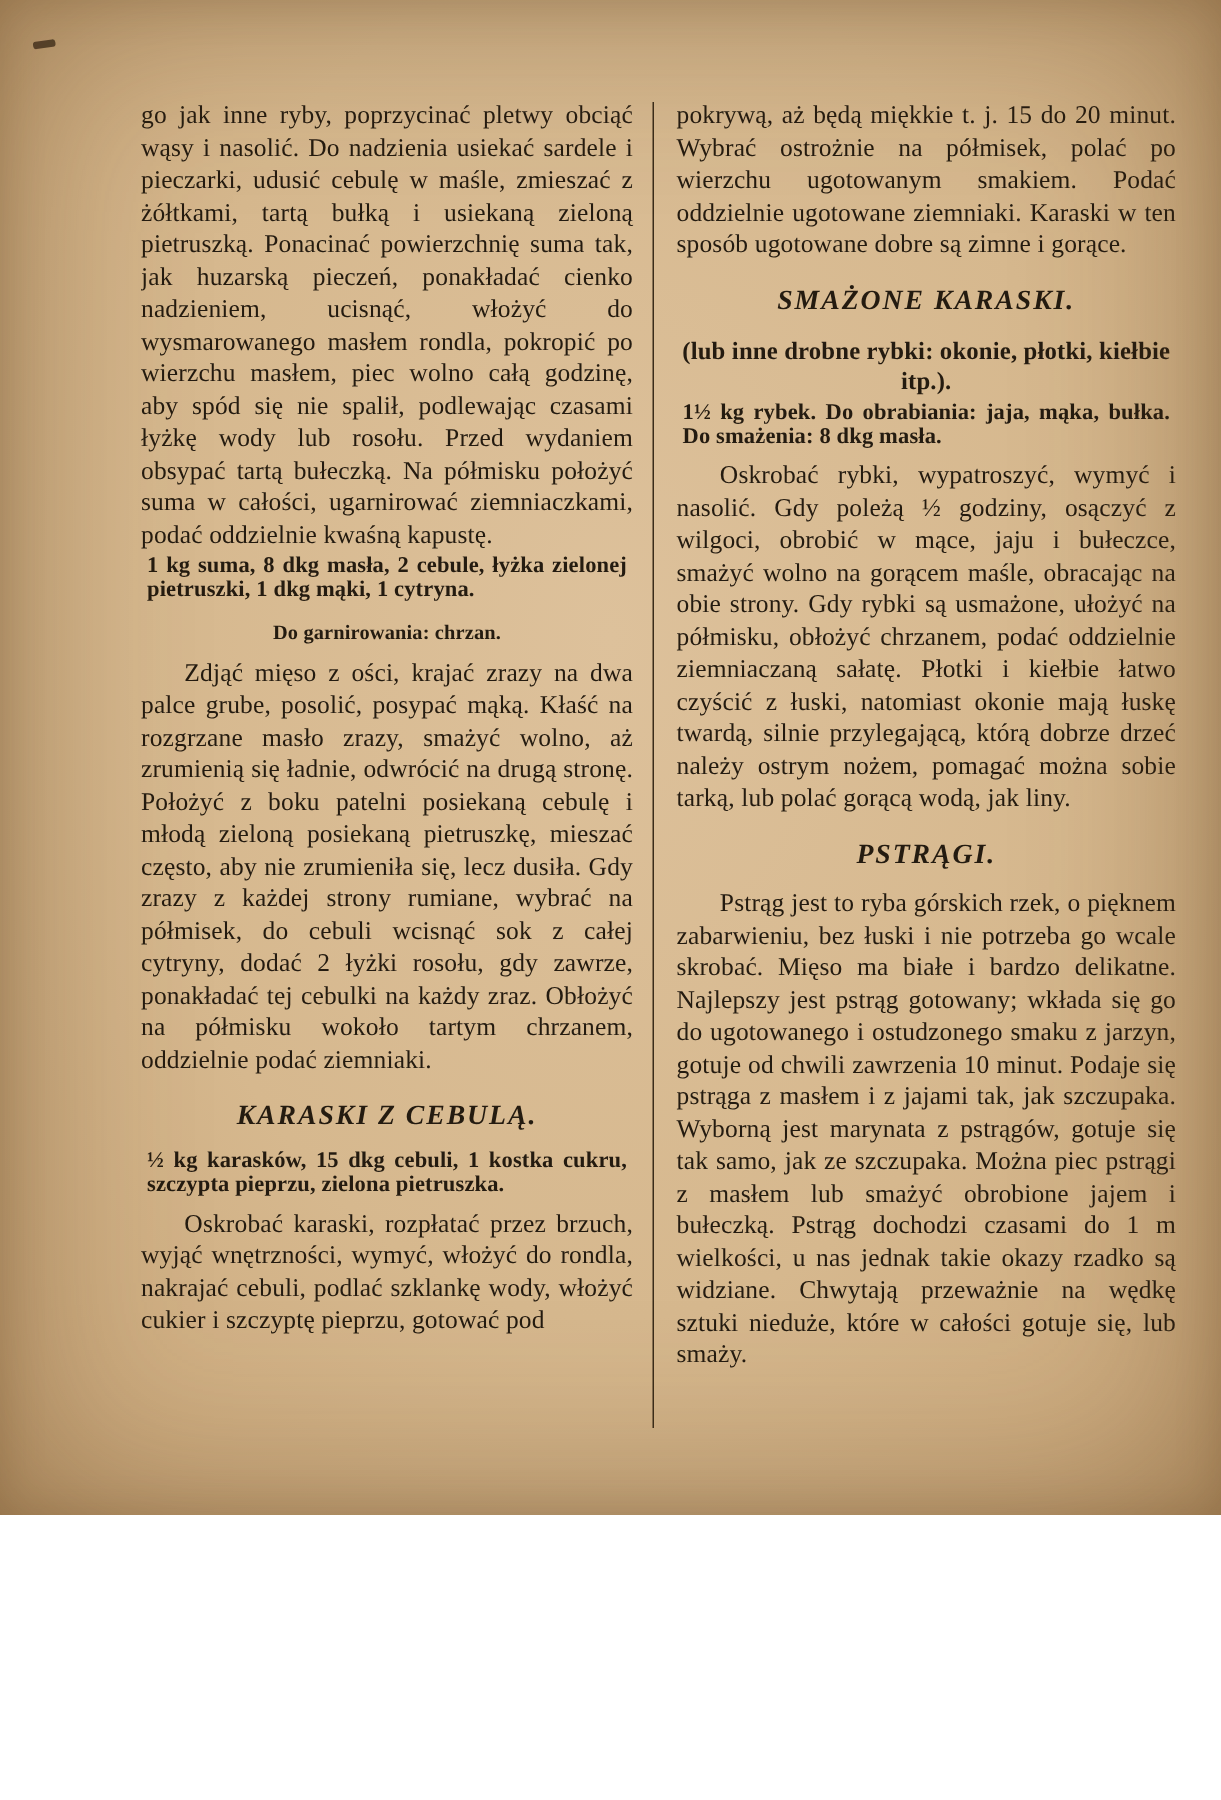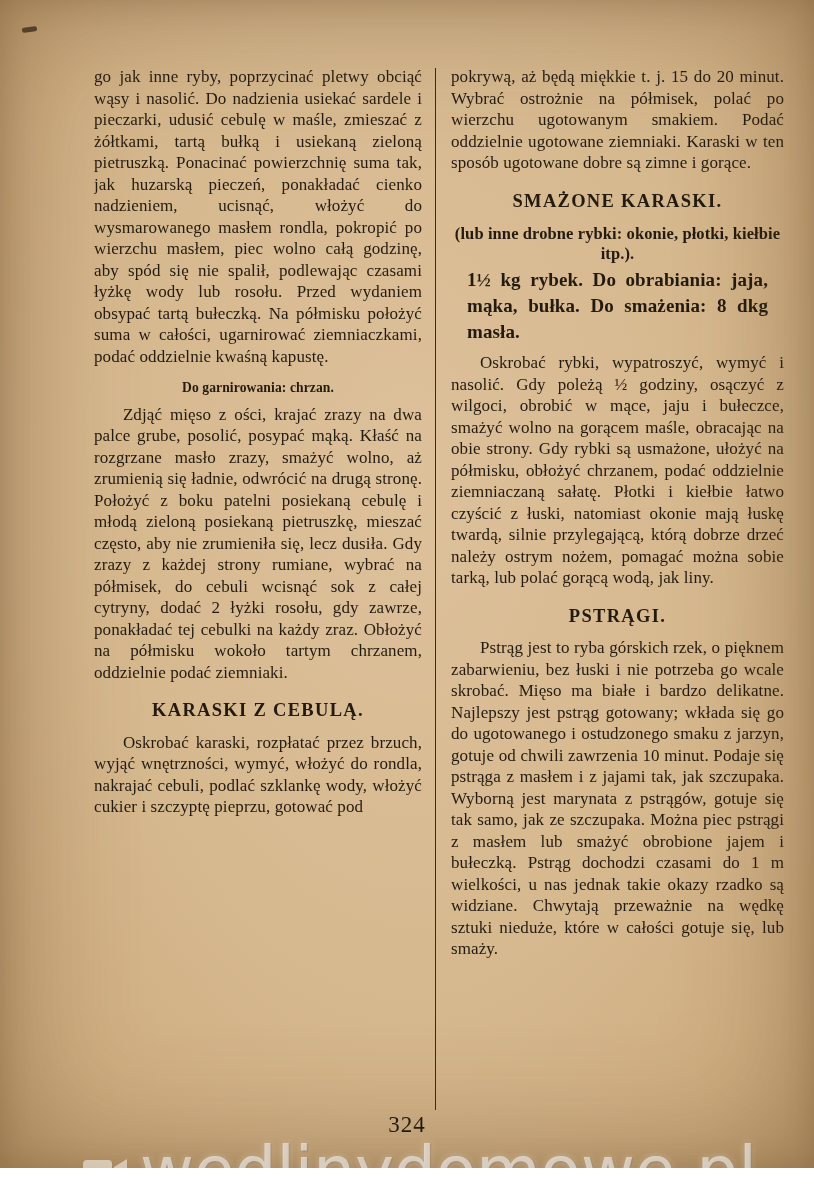--- a/index.html
+++ b/index.html
@@ -1,19 +1,19 @@
 <!DOCTYPE html>
 <html><head>
 <meta charset="utf-8">
 <style>
   html,body { margin:0; padding:0; }
   .page {
     position: relative;
     width: 814px;
-    height: 1168px;
+    height: 1010px;
     background: radial-gradient(ellipse at 50% 42%, #ddc19b 0%, #d6b88e 55%, #c9a679 100%);
     font-family: "Liberation Serif", "DejaVu Serif", serif;
     color: #241b10;
     overflow: hidden;
   }
   .page::after {
     content:"";
     position:absolute; inset:0;
     box-shadow: inset 0 0 130px rgba(92,60,25,0.45), inset 0 0 30px rgba(92,60,25,0.22);
     pointer-events:none;
@@ -38,34 +38,35 @@
     margin: 2px 15px 0 13px;
   }
   p { margin:0; }
   p.indent { text-indent: 1.7em; }
   .recipe-heading {
     font-size: 18.5px;
     font-weight: bold;
     text-align: center;
     letter-spacing: 1.3px;
     margin: 17px 0 10px;
+    font-style: italic;
   }
   .subheading {
     font-weight: bold;
     text-align: center;
     font-size: 16.5px;
     line-height: 20px;
     margin: 12px 0 3px;
   }
   .ingredients {
-    font-size: 19px;
-    line-height: 26px;
+    font-size: 15px;
+    line-height: 16px;
     font-weight: bold;
     text-align: justify;
-    margin: 2px 16px 7px;
+    margin: 2px 4px 7px;
   }
   .ingredients-note {
     font-size: 13.6px;
     line-height: 17.5px;
     font-weight: bold;
     text-align: center;
     margin: 12px 0 7px;
   }
   .page-number {
     position:absolute;
@@ -107,24 +108,26 @@
 
 <div class="page">
 
   <div class="ink-mark"></div>
 
   <div class="content">
 
     <div class="col left">
       <p>go jak inne ryby, poprzycinać pletwy obciąć wąsy i nasolić. Do nadzienia usiekać sardele i pieczarki, udusić cebulę w maśle, zmieszać z żółtkami, tartą bułką i usiekaną zieloną pietruszką. Ponacinać powierzchnię suma tak, jak huzarską pieczeń, ponakładać cienko nadzieniem, ucisnąć, włożyć do wysmarowanego masłem rondla, pokropić po wierzchu masłem, piec wolno całą godzinę, aby spód się nie spalił, podlewając czasami łyżkę wody lub rosołu. Przed wydaniem obsypać tartą bułeczką. Na półmisku położyć suma w całości, ugarnirować ziemniaczkami, podać oddzielnie kwaśną kapustę.</p>
 
+      <p class="ingredients">1 kg suma, 8 dkg masła, 2 cebule, łyżka zielonej pietruszki, 1 dkg mąki, 1 cytryna.</p>
       <p class="ingredients-note">Do garnirowania: chrzan.</p>
       <p class="indent">Zdjąć mięso z ości, krajać zrazy na dwa palce grube, posolić, posypać mąką. Kłaść na rozgrzane masło zrazy, smażyć wolno, aż zrumienią się ładnie, odwrócić na drugą stronę. Położyć z boku patelni posiekaną cebulę i młodą zieloną posiekaną pietruszkę, mieszać często, aby nie zrumieniła się, lecz dusiła. Gdy zrazy z każdej strony rumiane, wybrać na półmisek, do cebuli wcisnąć sok z całej cytryny, dodać 2 łyżki rosołu, gdy zawrze, ponakładać tej cebulki na każdy zraz. Obłożyć na półmisku wokoło tartym chrzanem, oddzielnie podać ziemniaki.</p>
 
       <div class="recipe-heading">KARASKI Z CEBULĄ.</div>
+      <p class="ingredients">½ kg karasków, 15 dkg cebuli, 1 kostka cukru, szczypta pieprzu, zielona pietruszka.</p>
       <p class="indent">Oskrobać karaski, rozpłatać przez brzuch, wyjąć wnętrzności, wymyć, włożyć do rondla, nakrajać cebuli, podlać szklankę wody, włożyć cukier i szczyptę pieprzu, gotować pod</p>
     </div>
 
     <div class="divider"></div>
 
     <div class="col right">
       <p>pokrywą, aż będą miękkie t. j. 15 do 20 minut. Wybrać ostrożnie na półmisek, polać po wierzchu ugotowanym smakiem. Podać oddzielnie ugotowane ziemniaki. Karaski w ten sposób ugotowane dobre są zimne i gorące.</p>
 
       <div class="recipe-heading">SMAŻONE KARASKI.</div>
       <p class="subheading">(lub inne drobne rybki: okonie, płotki, kiełbie itp.).</p>

